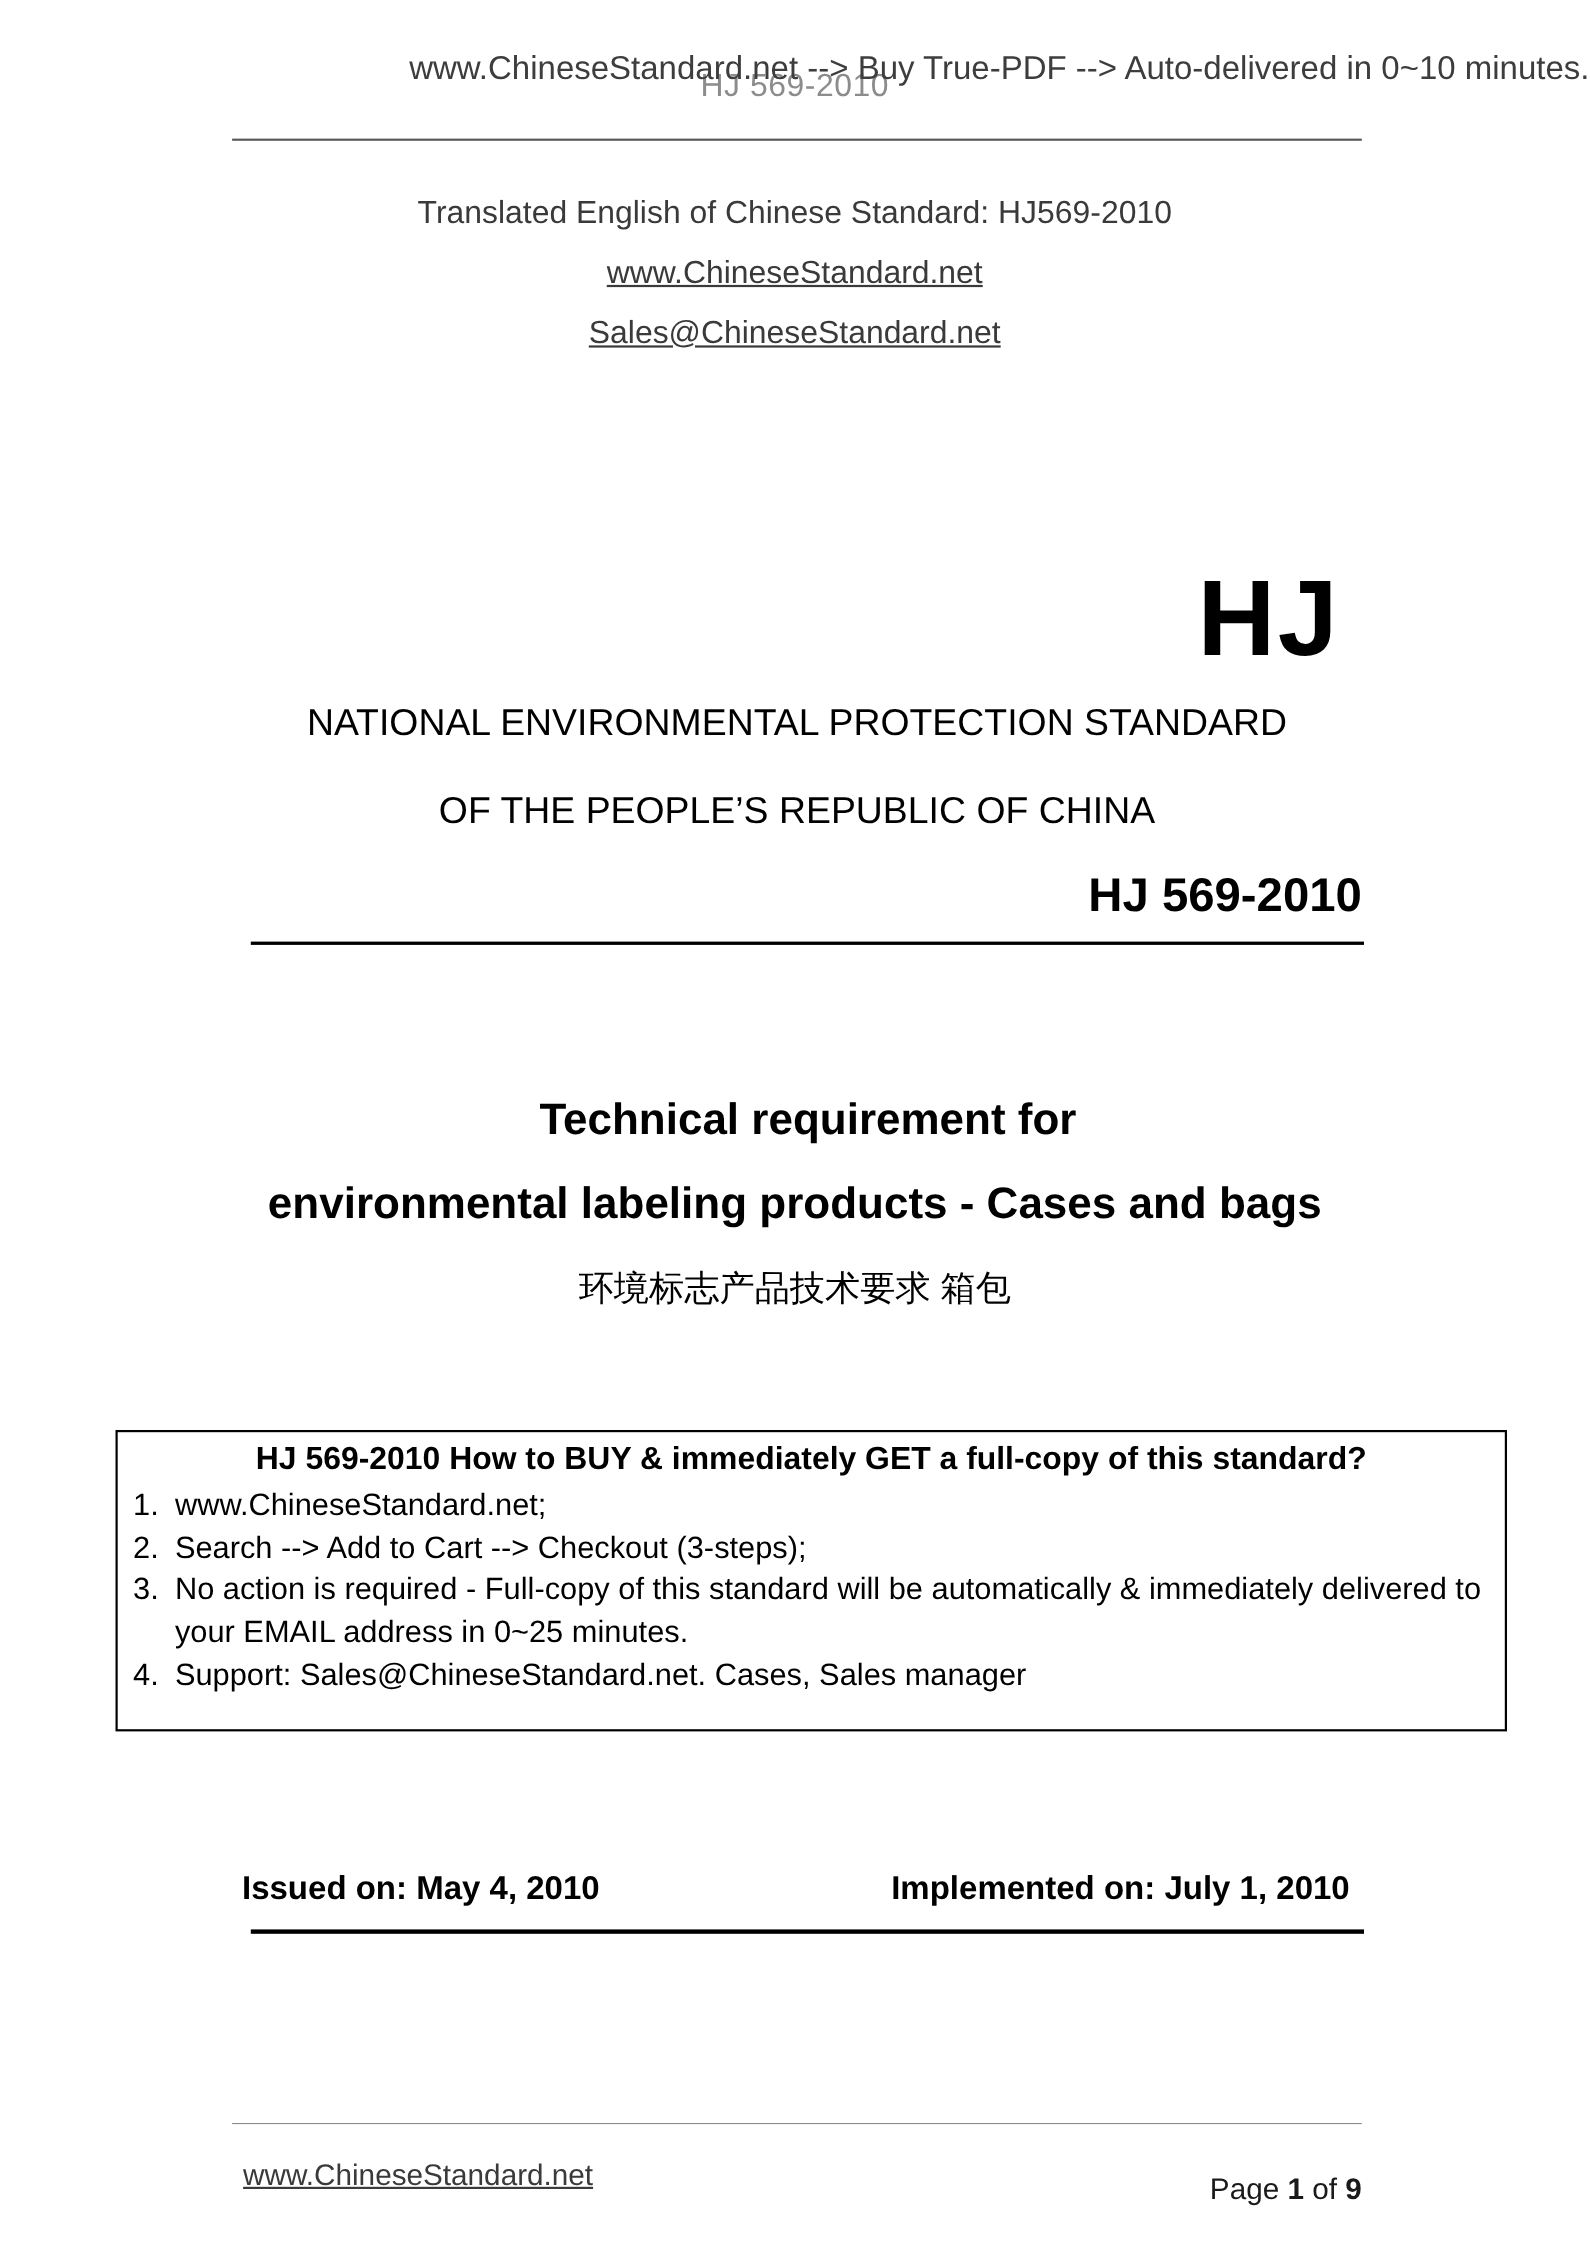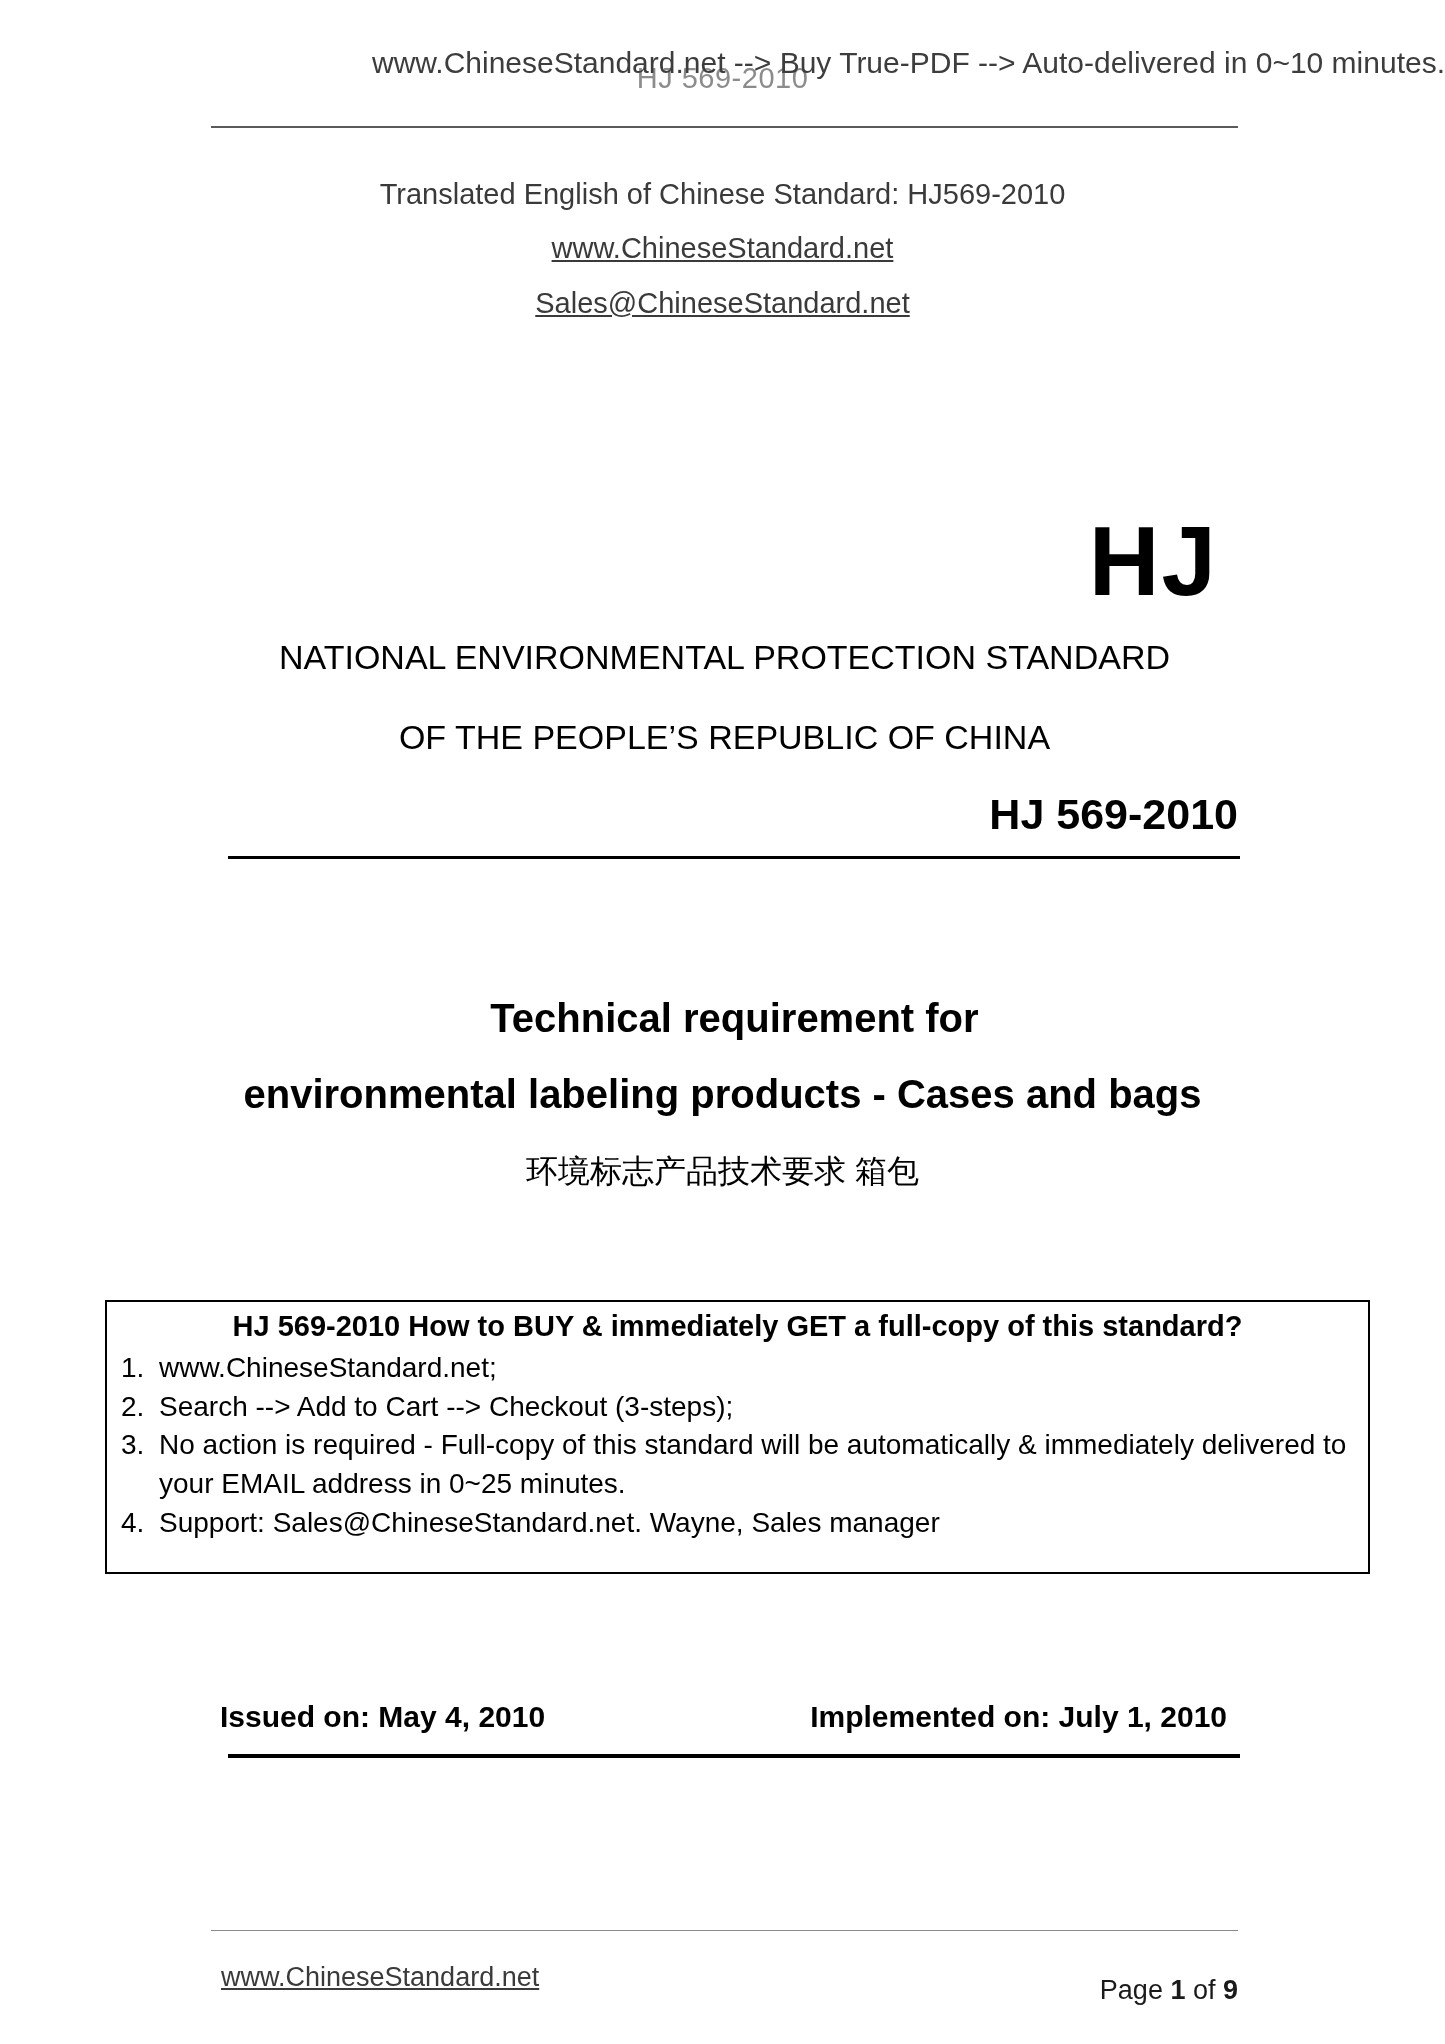--- a/index.html
+++ b/index.html
@@ -208,21 +208,21 @@
     <div class="buy-item">
       <span class="num">2.</span>
       <span class="txt">Search --&gt; Add to Cart --&gt; Checkout (3-steps);</span>
     </div>
     <div class="buy-item">
       <span class="num">3.</span>
       <span class="txt">No action is required  - Full-copy of this standard will be automatically &amp; immediately delivered to your EMAIL address in 0~25 minutes.</span>
     </div>
     <div class="buy-item">
       <span class="num">4.</span>
-      <span class="txt">Support: Sales@ChineseStandard.net. Wayne, Sales manager</span>
+      <span class="txt">Support: Sales@ChineseStandard.net. Cases, Sales manager</span>
     </div>
   </div>
 
   <div class="abs issued-on">Issued on: May 4, 2010</div>
   <div class="abs implemented-on">Implemented on: July 1, 2010</div>
   <div class="abs dates-divider"></div>
 
   <div class="abs footer-divider"></div>
   <div class="abs footer-site">www.ChineseStandard.net</div>
   <div class="abs footer-page"><span>Page </span><b>1</b><span> of </span><b>9</b></div>

